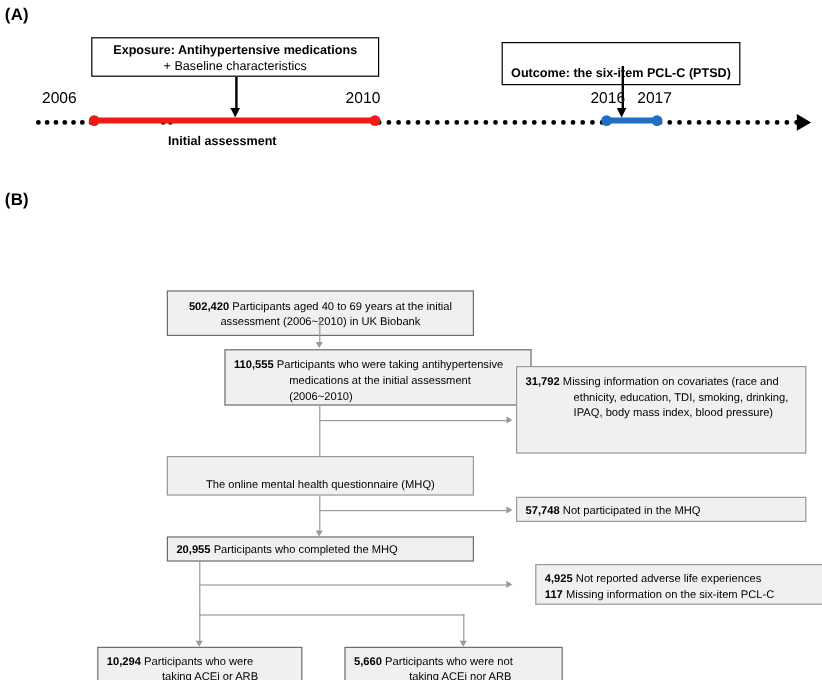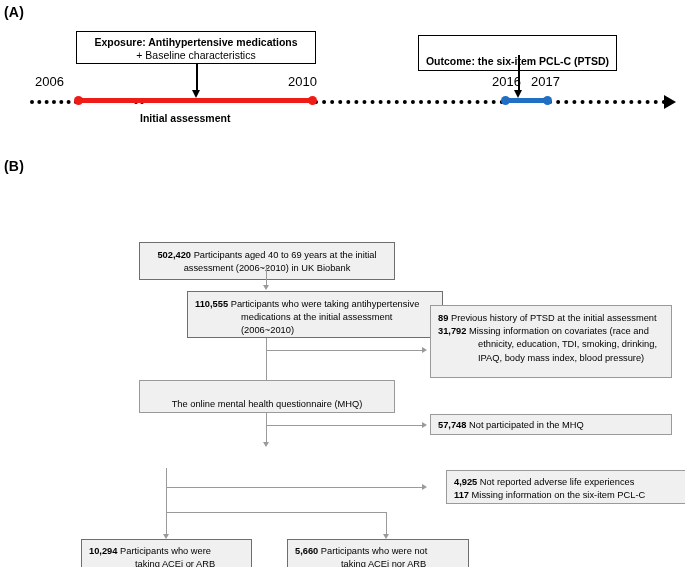--- a/index.html
+++ b/index.html
@@ -141,43 +141,43 @@
     </span>
   </div>
 
   <div class="cn v" style="left:266px;top:198px;height:42px;"></div>
 
   <div class="cn h" style="left:266px;top:210px;width:157px;"></div>
   <div class="ah-right" style="left:422px;top:207px;"></div>
 
   <div class="fbox" style="left:430px;top:165px;width:242px;height:73px;padding-top:6px;">
     <span class="hang">
-      <span class="num">89</span>
-      <span>Previous history of PTSD at the initial assessment</span>
-    </span>
-    <span class="hang">
       <span class="num">31,792</span>
       <span>Missing information on covariates (race and ethnicity, education, TDI, smoking, drinking, IPAQ, body mass index, blood pressure)</span>
     </span>
   </div>
 
   <div class="fbox center" style="left:139px;top:240px;width:256px;height:33px;padding-top:5px;">
     <span style="display:block;margin-top:12px;">The online mental health questionnaire (MHQ)</span>
   </div>
 
   <div class="cn v" style="left:266px;top:273px;height:31px;"></div>
   <div class="cn h" style="left:266px;top:285px;width:157px;"></div>
   <div class="ah-right" style="left:422px;top:282px;"></div>
   <div class="ah-down" style="left:263px;top:302px;"></div>
 
   <div class="fbox" style="left:430px;top:274px;width:242px;height:21px;padding-top:4px;">
     <span class="num">57,748</span>
     <span>Not participated in the MHQ</span>
   </div>
 
+  <div class="fbox heavy" style="left:139px;top:307px;width:256px;height:21px;padding-top:4px;">
+    <span class="num">20,955</span>
+    <span>Participants who completed the MHQ</span>
+  </div>
 
   <div class="cn v" style="left:166px;top:328px;height:45px;"></div>
   <div class="cn h" style="left:166px;top:347px;width:257px;"></div>
   <div class="ah-right" style="left:422px;top:344px;"></div>
 
   <div class="fbox" style="left:446px;top:330px;width:250px;height:34px;padding-top:5px;">
     <span class="hang">
       <span class="num">4,925</span>
       <span>Not reported adverse life experiences</span>
     </span>

